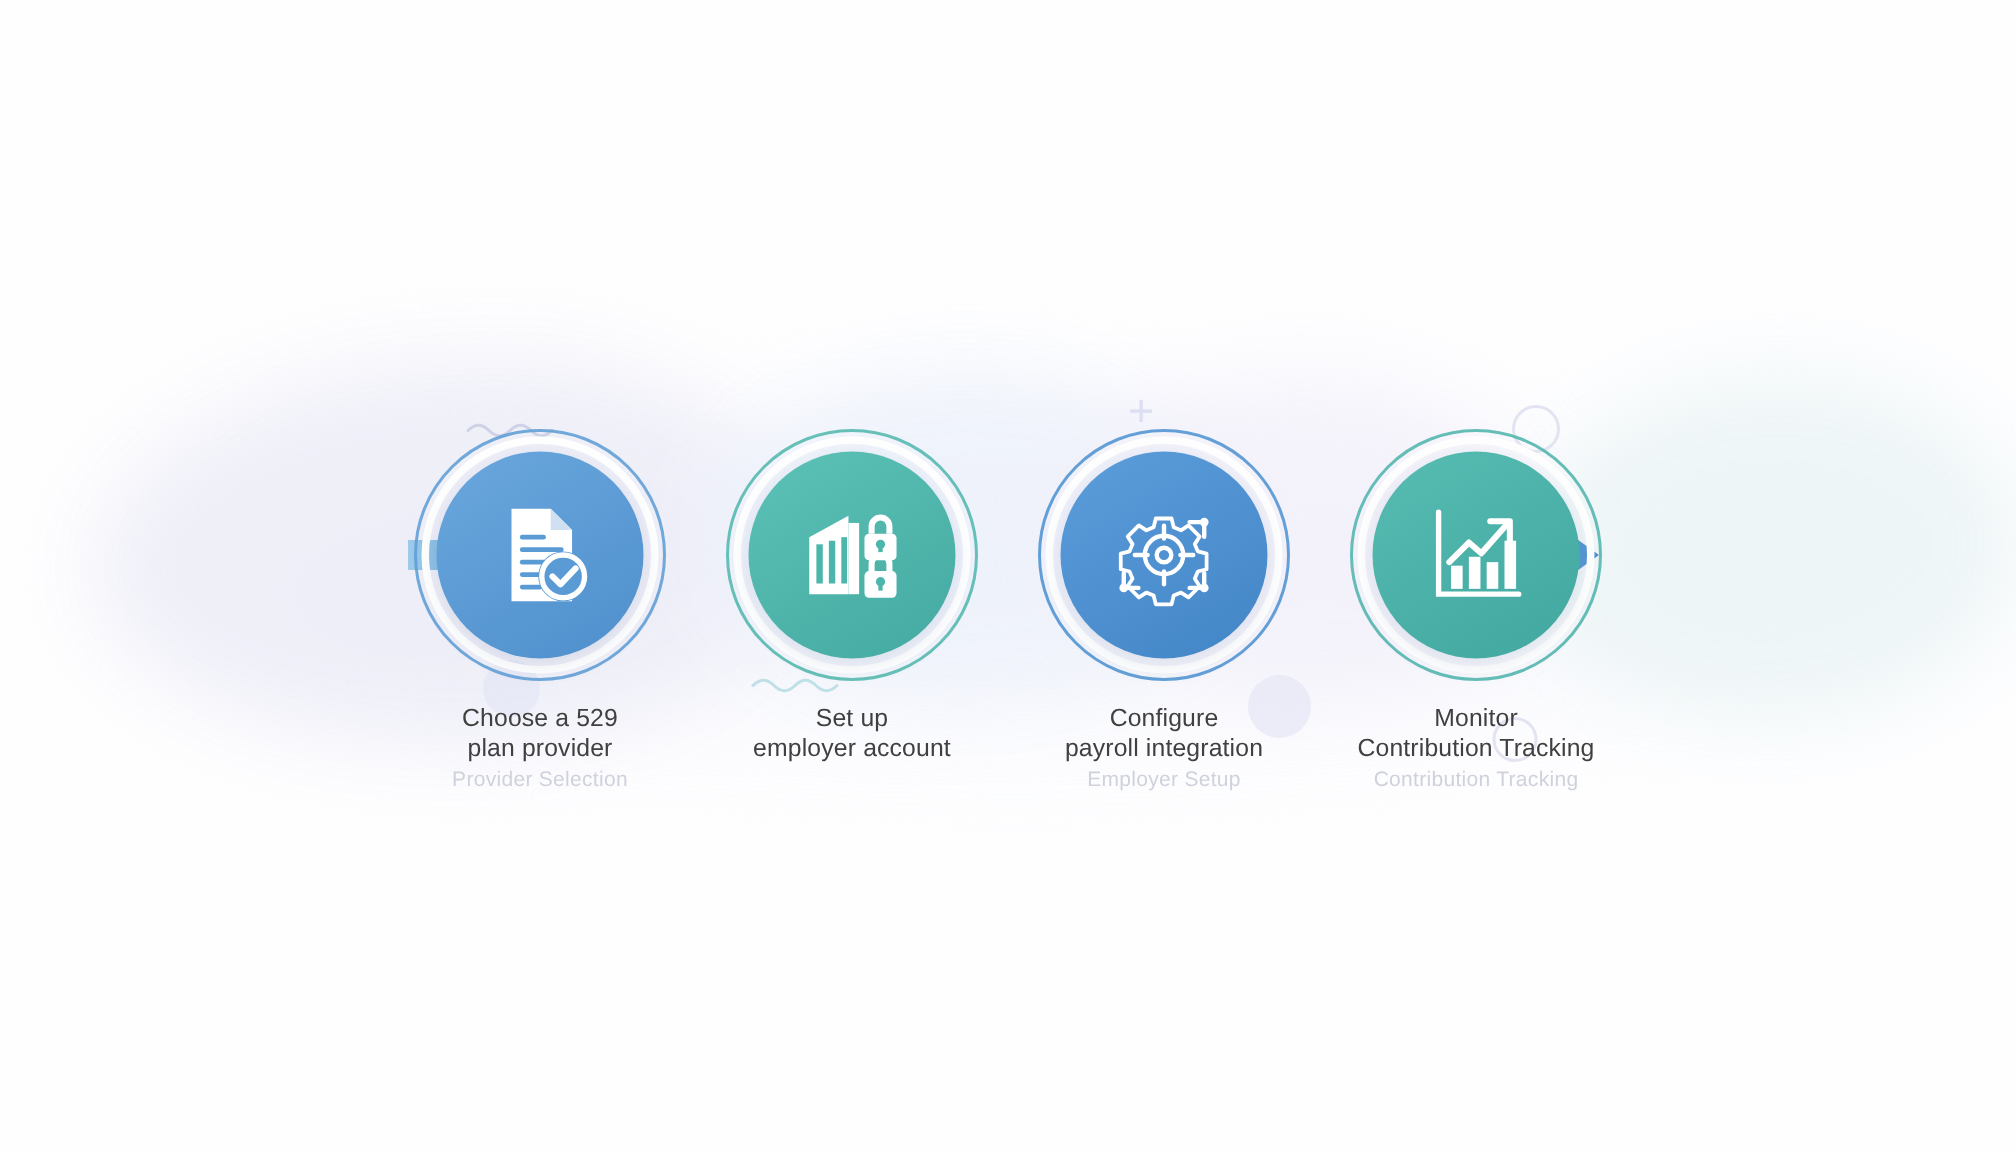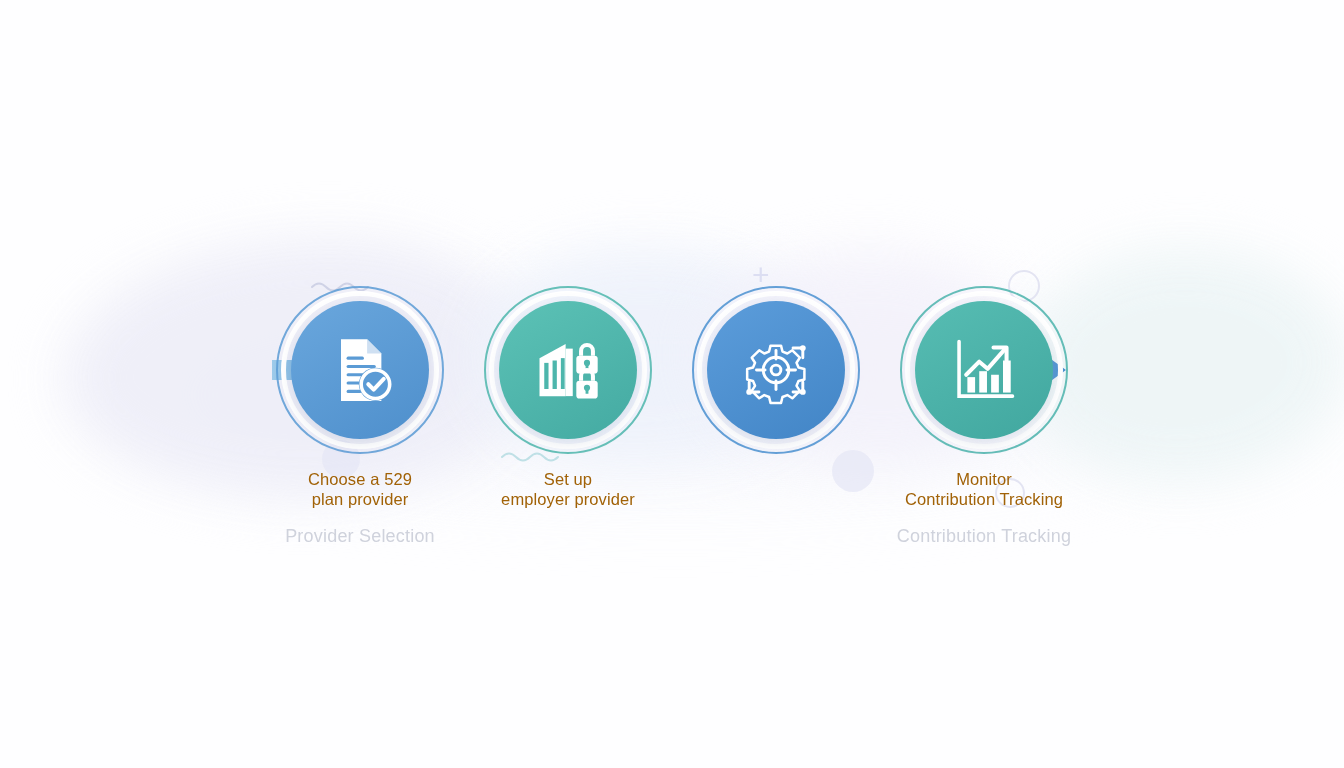--- a/index.html
+++ b/index.html
@@ -165,27 +165,27 @@
   .disc svg { display: block; }
 
   .labels {
     margin-top: 16px;
     text-align: center;
     width: 235px;
   }
   .step-title {
     font-size: 16.5px;
     line-height: 19.5px;
-    color: #a16207;
+    color: #404040;
     letter-spacing: .1px;
     white-space: pre-line;
   }
   .step-sub {
-    margin-top: 20px;
-    font-size: 18px;
+    margin-top: 3px;
+    font-size: 14px;
     line-height: 15px;
     color: #cfd2dc;
     letter-spacing: .2px;
   }
   .step-sub:empty { display: none; }
 
   
   .arrow {
     position: absolute;
     top: 52px;
@@ -311,21 +311,21 @@
               <rect x="39" y="41" width="18" height="15" rx="2.6" fill="#ffffff"></rect>
               <path d="M43 41 v-4 a5 5 0 0 1 10 0 v4" fill="none" stroke="#ffffff" stroke-width="3.4"></path>
               <circle cx="48" cy="47" r="2.6" fill="#4db6ac"></circle>
               <rect x="46.8" y="47" width="2.4" height="5" fill="#4db6ac"></rect>
             </g>
           </svg>
         </div>
       </div>
       <div class="labels">
         <div class="step-title">Set up
-employer provider</div>
+employer account</div>
 
       </div>
     </div>
 
     <div class="step">
       <div class="node" style="--ring:#4a90d0;">
         <div class="disc" style="--fill:#4a90d0;background:linear-gradient(150deg,#5c9ddb,#4285c6);">
           <svg width="78" height="78" viewBox="0 0 64 64">
             <g fill="none" stroke="#ffffff" stroke-width="2.4" stroke-linejoin="round" stroke-linecap="round">
               <path d="M27 9 h10 l1.4 5.6 4.6 1.9 4.8-3.1 7.1 7.1 -3.1 4.8 1.9 4.6 5.6 1.4 v10 l-5.6 1.4 -1.9 4.6 3.1 4.8 -7.1 7.1 -4.8-3.1 -4.6 1.9 -1.4 5.6 h-10 l-1.4-5.6 -4.6-1.9 -4.8 3.1 -7.1-7.1 3.1-4.8 -1.9-4.6 -5.6-1.4 v-10 l5.6-1.4 1.9-4.6 -3.1-4.8 7.1-7.1 4.8 3.1 4.6-1.9 Z" transform="scale(.86) translate(5,5)"></path>
@@ -340,20 +340,25 @@
               <path d="M18 50 h-8 v-8"></path>
             </g>
             <g fill="#ffffff">
               <circle cx="54" cy="14" r="2.4"></circle>
               <circle cx="54" cy="50" r="2.4"></circle>
               <circle cx="10" cy="50" r="2.4"></circle>
             </g>
           </svg>
         </div>
       </div>
+      <div class="labels">
+        <div class="step-title">Configure
+payroll integration</div>
+        <div class="step-sub">Employer Setup</div>
+      </div>
     </div>
 
 
     <div class="step">
       <div class="node" style="--ring:#4bb3ac;">
         <div class="disc" style="--fill:#4bb3ac;background:linear-gradient(150deg,#57bdb3,#41a79f);">
           <svg width="76" height="76" viewBox="0 0 64 64">
             <g stroke="#ffffff" stroke-width="3" stroke-linecap="round" fill="none">
               <path d="M11 8 V54 H56"></path>
             </g>

